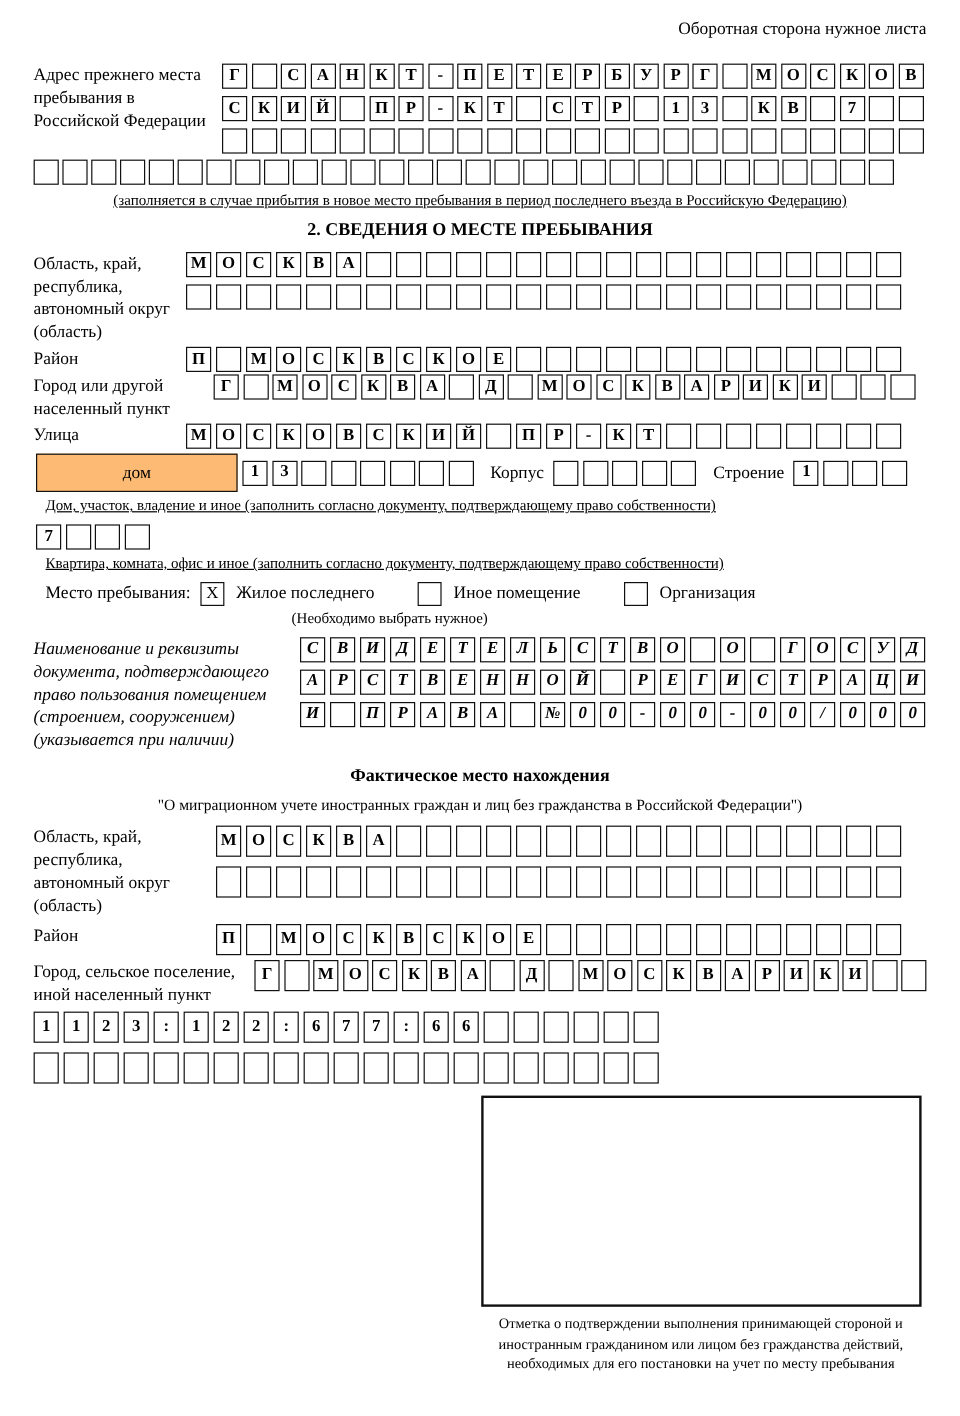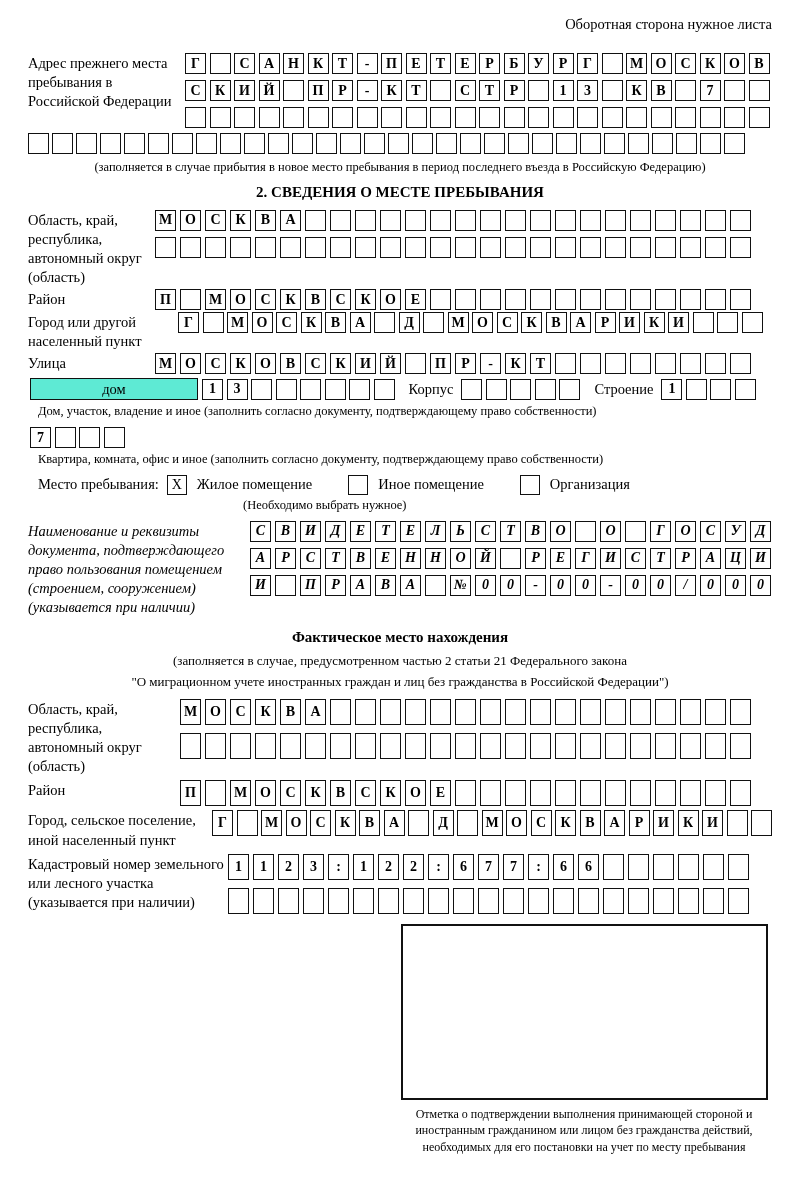--- a/index.html
+++ b/index.html
@@ -16,28 +16,28 @@
 
   .cells{display:flex;gap:4px;flex-wrap:nowrap;}
   .cells.tight{gap:3.5px;}
   .cells.tighter{gap:3px;}
   .cell{width:21px;height:21px;flex:0 0 auto;border:1.6px solid #111;
         display:flex;align-items:center;justify-content:center;
         font-size:14px;font-weight:bold;background:#fff;box-sizing:border-box;}
   .tall .cell{height:26px;}
   .mb6{margin-bottom:6px;}
 
-  .caption{font-size:12.5px;line-height:1.25;}
+  .caption{font-size:12.5px;line-height:1.25;text-decoration:underline;}
   .cap-center{text-align:center;margin:5px 0 8px 0;}
   .cap-left{margin:4px 0 7px 10px;}
   .sec-title{text-align:center;font-size:15px;font-weight:bold;margin:7px 0 9px 0;}
 
   .domrow{display:flex;align-items:center;gap:4px;margin:4px 0 3px 2px;}
-  .bigbox{border:1.6px solid #111;height:22px;display:flex;align-items:center;
-          justify-content:center;font-size:14.5px;box-sizing:border-box;background:#5eead4;}
+  .bigbox{border:1.6px solid #111;height:32px;display:flex;align-items:center;
+          justify-content:center;font-size:14.5px;box-sizing:border-box;background:#fdba74;}
   .bx170{width:168px;} .bx197{width:197px;}
   .inl-label{font-size:14.5px;margin:0 4px 0 10px;}
 
   .mesto-row{display:flex;align-items:center;margin:6px 0 2px 10px;font-size:14.5px;}
   .chk{width:20px;height:20px;border:1.6px solid #111;display:inline-flex;
        align-items:center;justify-content:center;font-size:14px;box-sizing:border-box;
        margin:0 10px 0 8px;flex:0 0 auto;background:#fff;}
   .opt{margin-right:28px;}
   .mesto-note{font-size:12.5px;margin:3px 0 8px 215px;}
 
@@ -358,21 +358,21 @@
         <span class="cell"></span>
         <span class="cell"></span>
         <span class="cell"></span>
       </div>
   </div>
   <div class="caption cap-left">Квартира, комната, офис и иное (заполнить согласно документу, подтверждающему право собственности)</div>
 
   <div class="mesto-row">
     <span>Место пребывания:</span>
     <span class="chk">X</span>
-    <span class="opt">Жилое помещение</span>
+    <span class="opt">Жилое последнего</span>
     <span class="chk"></span>
     <span class="opt">Иное помещение</span>
     <span class="chk"></span>
     <span class="opt">Организация</span>
   </div>
   <div class="mesto-note">(Необходимо выбрать нужное)</div>
 
   <div class="frow" style="margin-top:4px;font-style:italic;">
     <div class="flabel w222">Наименование и реквизиты документа, подтверждающего право пользования помещением (строением, сооружением) (указывается при наличии)</div>
     <div class="gridcol">
@@ -442,21 +442,20 @@
           <span class="cell">0</span>
           <span class="cell">/</span>
           <span class="cell">0</span>
           <span class="cell">0</span>
           <span class="cell">0</span>
         </div>
     </div>
   </div>
 
   <div class="h3-title">Фактическое место нахождения</div>
-  <div class="s3cap">(заполняется в случае, предусмотренном частью 2 статьи 21 Федерального закона</div>
   <div class="s3cap" style="margin-bottom:7px;">"О миграционном учете иностранных граждан и лиц без гражданства в Российской Федерации")</div>
 
   <div class="frow">
     <div class="flabel w152">Область, край, республика, автономный округ (область)</div>
     <div class="gridcol" style="gap:8px;">
       <div class="cells tall">
           <span class="cell">М</span>
           <span class="cell">О</span>
           <span class="cell">С</span>
           <span class="cell">К</span>
@@ -560,21 +559,20 @@
         <span class="cell">Р</span>
         <span class="cell">И</span>
         <span class="cell">К</span>
         <span class="cell">И</span>
         <span class="cell"></span>
         <span class="cell"></span>
       </div>
   </div>
 
   <div class="frow" style="margin-top:4px;">
-    <div class="flabel w200">Кадастровый номер земельного или лесного участка (указывается при наличии)</div>
     <div class="gridcol" style="gap:8px;">
       <div class="cells tall">
           <span class="cell">1</span>
           <span class="cell">1</span>
           <span class="cell">2</span>
           <span class="cell">3</span>
           <span class="cell">:</span>
           <span class="cell">1</span>
           <span class="cell">2</span>
           <span class="cell">2</span>

